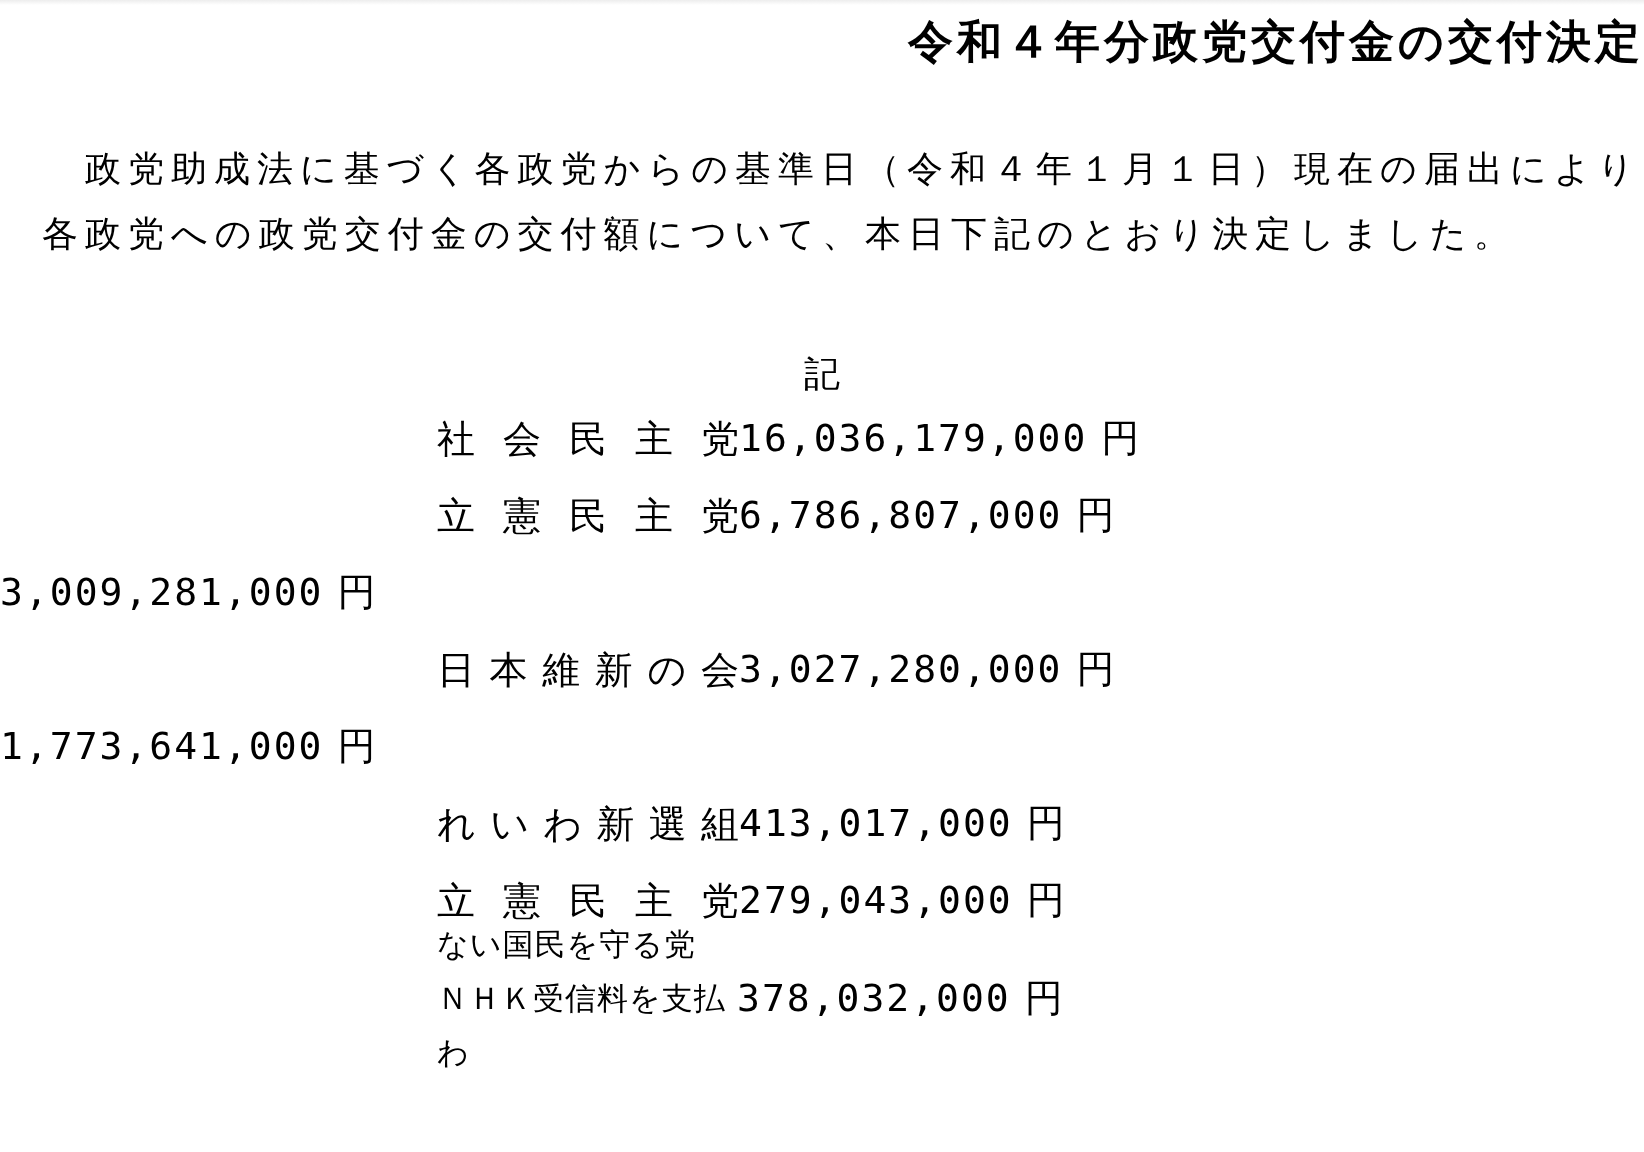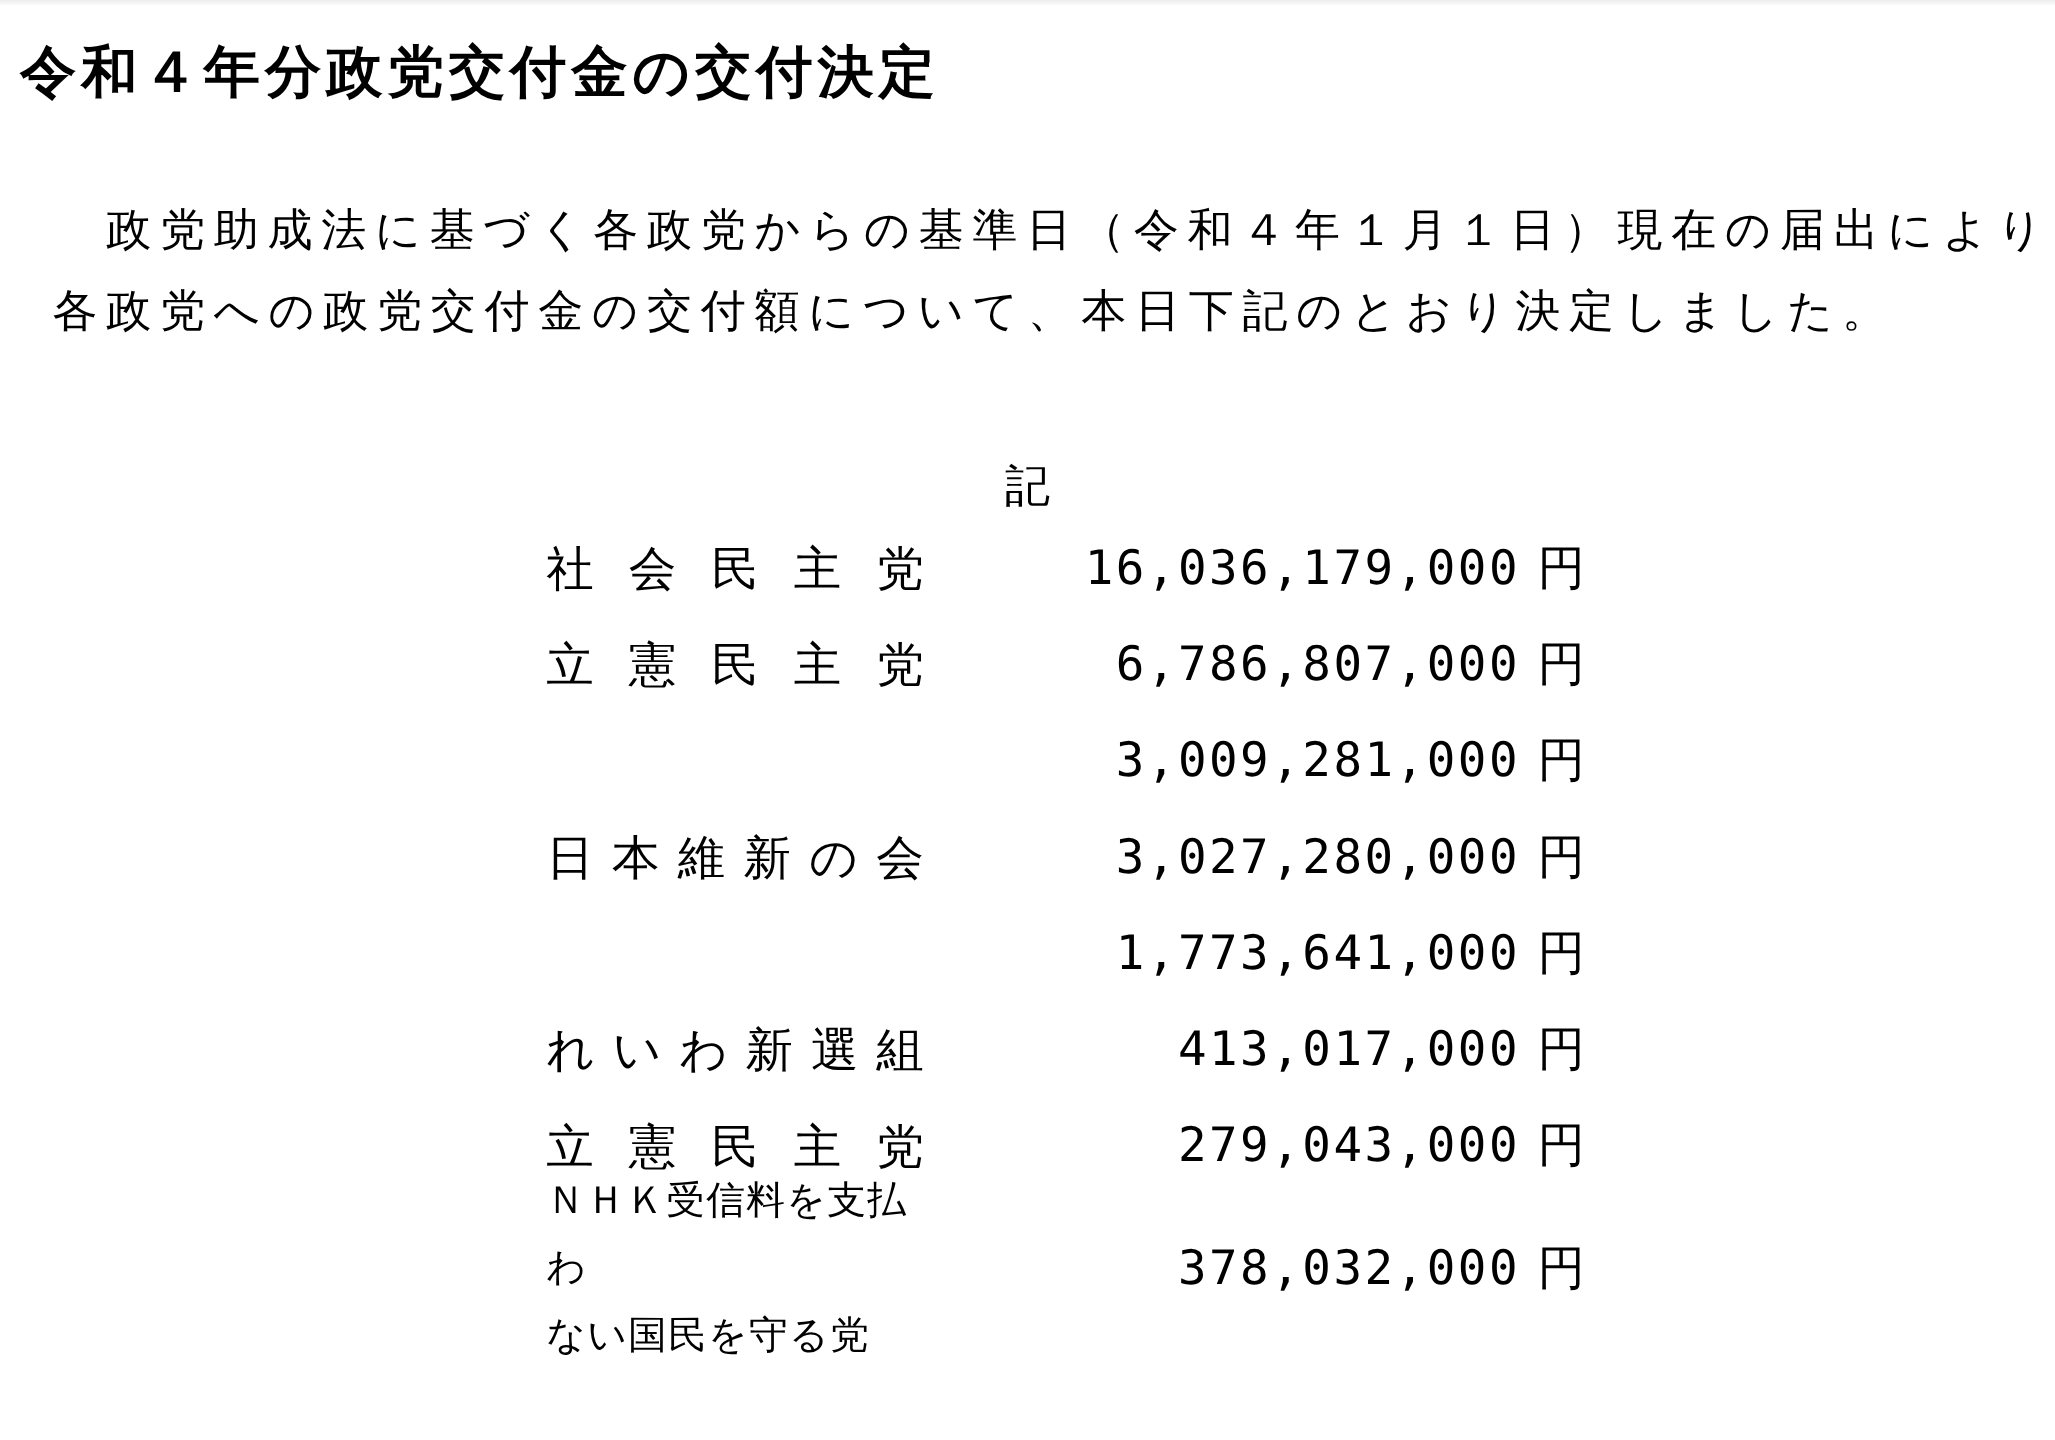--- a/index.html
+++ b/index.html
@@ -16,23 +16,23 @@
     font-family: "DejaVu Sans", "Liberation Sans", sans-serif;
     overflow: hidden;
   }
   .top-fade {
     position: absolute;
     top: 0; left: 0; right: 0;
     height: 5px;
     background: linear-gradient(#ededed, #ffffff);
   }
   .doc-title {
-    margin: 16px;
+    margin: 0;
     padding-top: 12px;
-    text-align: left;
+    text-align: right;
     font-size: 45px;
     font-weight: bold;
     letter-spacing: 4px;
   }
   .intro {
     margin: 64px 40px 0 42px;
     font-size: 36px;
     line-height: 65px;
     letter-spacing: 7px;
   }
@@ -65,21 +65,21 @@
   .row.tall .pname {
     width: 300px;
     font-size: 31px;
     text-align: left;
     text-align-last: left;
     line-height: 54px;
     letter-spacing: 1px;
   }
   .amt {
     flex: 1;
-    text-align: right;
+    text-align: left;
     padding-right: 376px;
     white-space: nowrap;
   }
   .amt .num {
     font-family: "DejaVu Sans Mono", "Liberation Mono", monospace;
     font-size: 38px;
     letter-spacing: 2px;
   }
   .amt .unit {
     font-size: 38px;
@@ -132,20 +132,20 @@
       <div class="amt"><span class="num">413,017,000</span><span class="unit">円</span></div>
     </div>
 
     <div class="row">
       <div class="pname">立憲民主党</div>
       <div class="amt"><span class="num">279,043,000</span><span class="unit">円</span></div>
     </div>
 
     <div class="row tall">
       <div class="pname">
+        <div>ない国民を守る党</div>
         <div>ＮＨＫ受信料を支払わ</div>
-        <div>ない国民を守る党</div>
       </div>
       <div class="amt"><span class="num">378,032,000</span><span class="unit">円</span></div>
     </div>
 
   </div>
 </div>
 
 </body></html>

